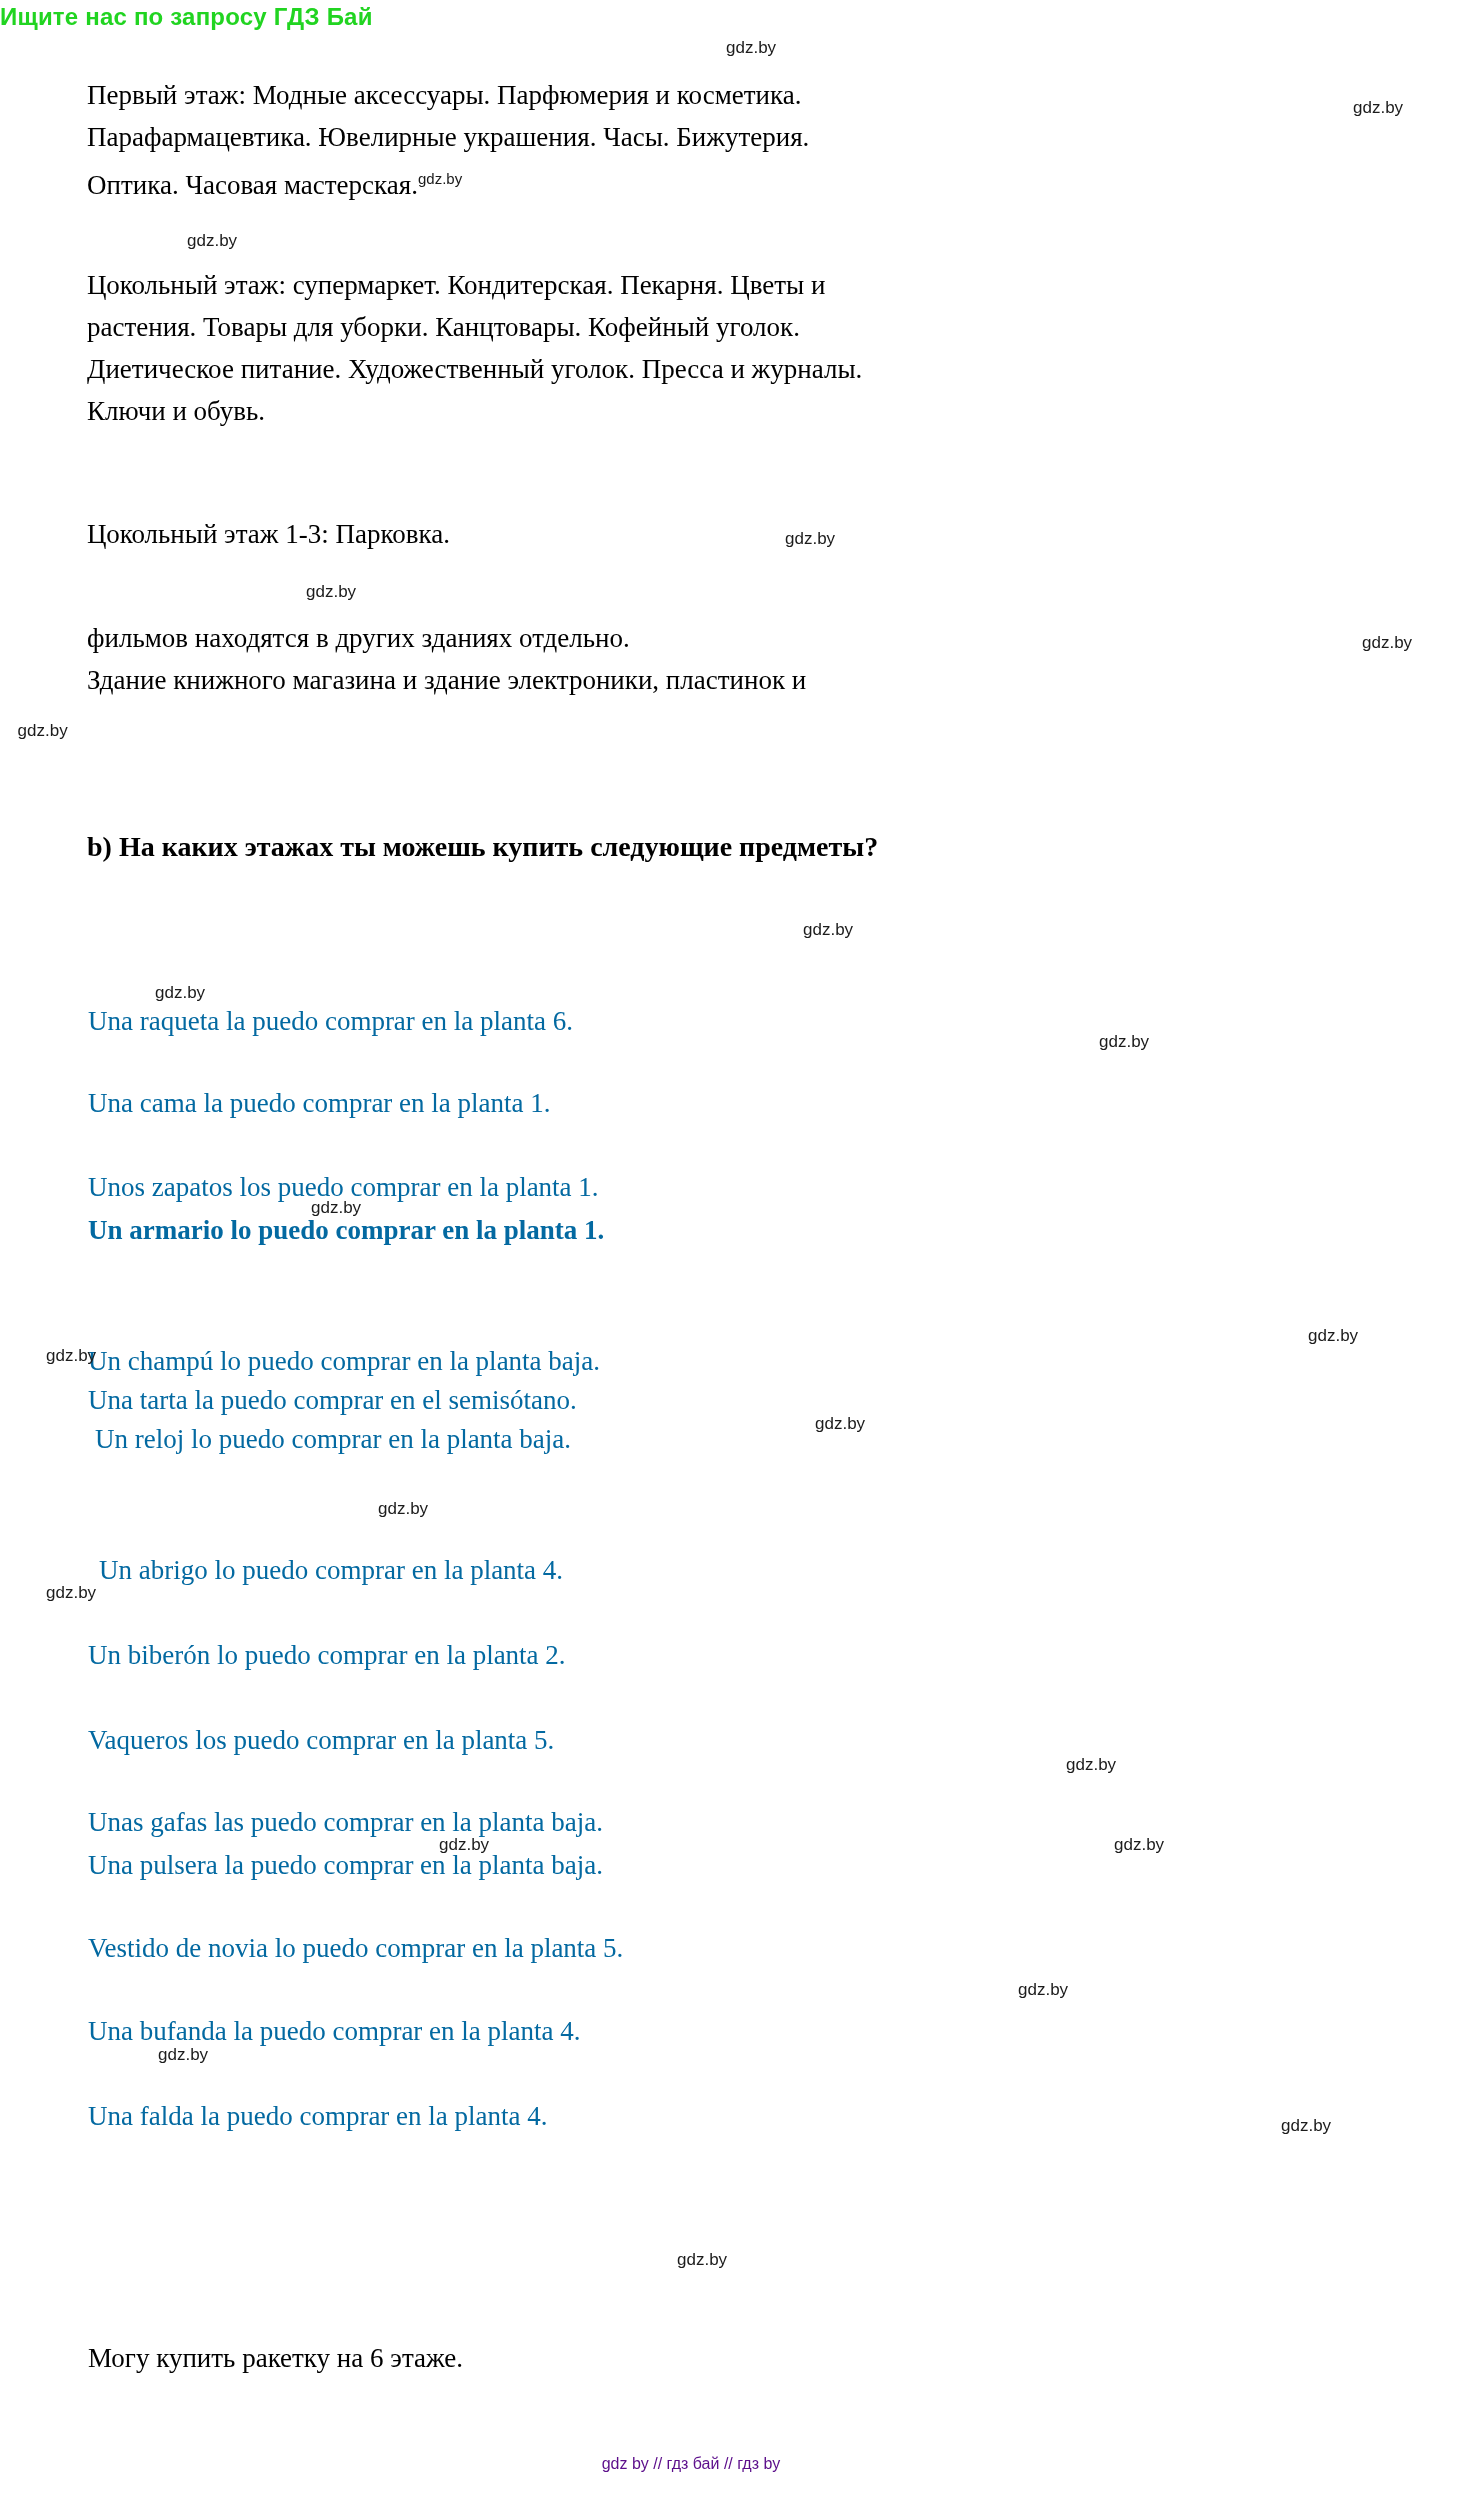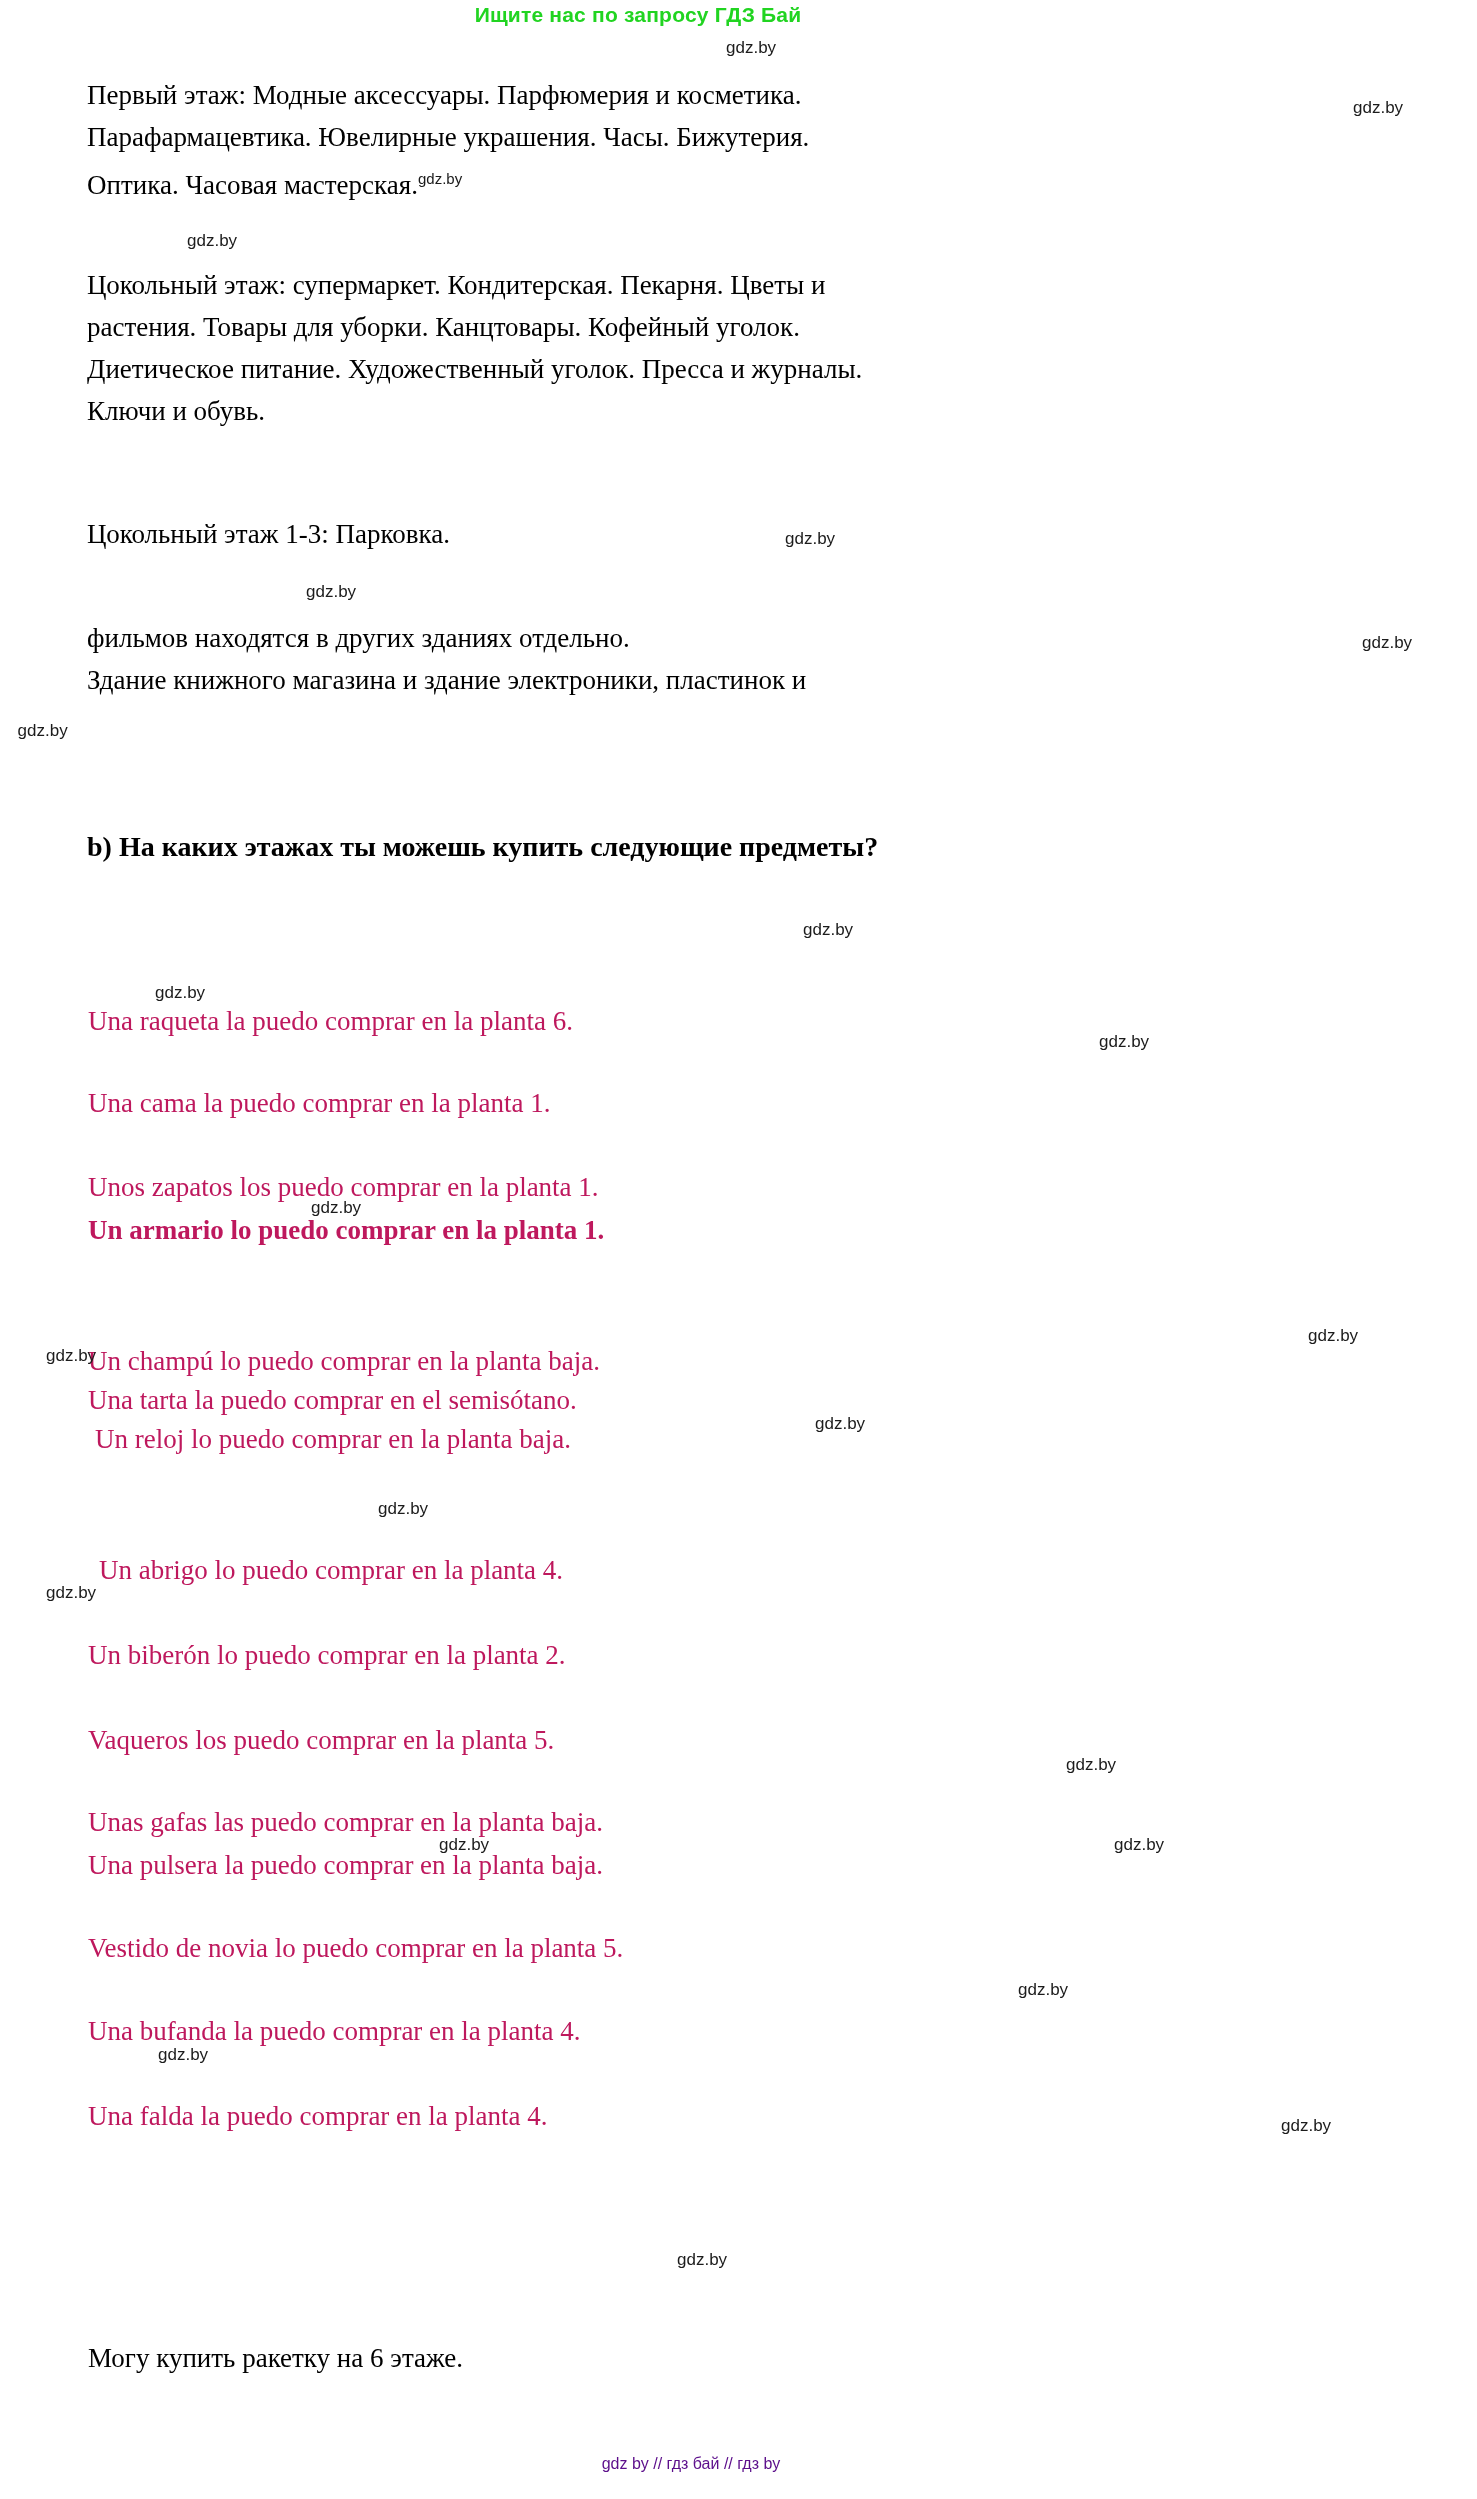--- a/index.html
+++ b/index.html
@@ -16,23 +16,22 @@
     font-family: "Liberation Serif", "DejaVu Serif", serif;
     color: #000000;
   }
 
   
   .promo-header {
     position: absolute;
     left: 0;
     top: 3.2px;
     width: 1276px;
-    text-align: center;
     font-family: "Liberation Sans", "DejaVu Sans", sans-serif;
-    font-size: 21px;
+    font-size: 24px;
     font-weight: bold;
     color: #21d421;
     letter-spacing: 0.2px;
     white-space: nowrap;
   }
 
   
   .para {
     position: absolute;
     font-family: "Liberation Serif", "DejaVu Serif", serif;
@@ -55,21 +54,21 @@
     font-weight: bold;
     color: #000000;
     white-space: nowrap;
   }
 
   
   .answer {
     position: absolute;
     font-family: "Liberation Serif", "DejaVu Serif", serif;
     font-size: 27px;
-    color: #be185d;
+    color: #0369a1;
     white-space: nowrap;
   }
 
   .final-line {
     position: absolute;
     font-family: "Liberation Serif", "DejaVu Serif", serif;
     font-size: 27px;
     color: #000000;
     white-space: nowrap;
   }

